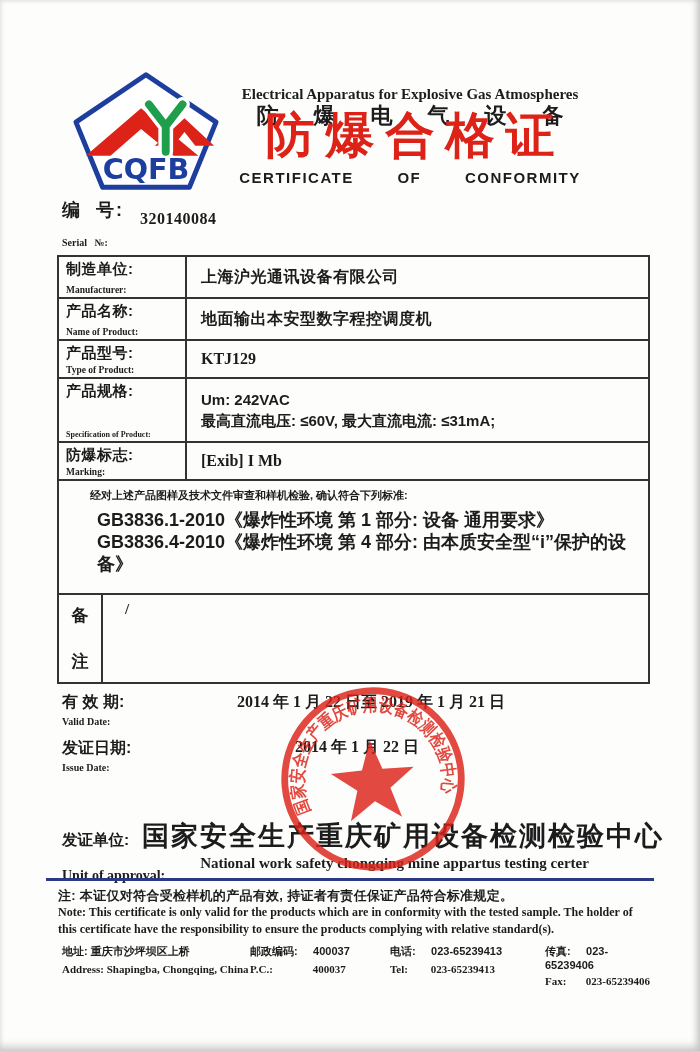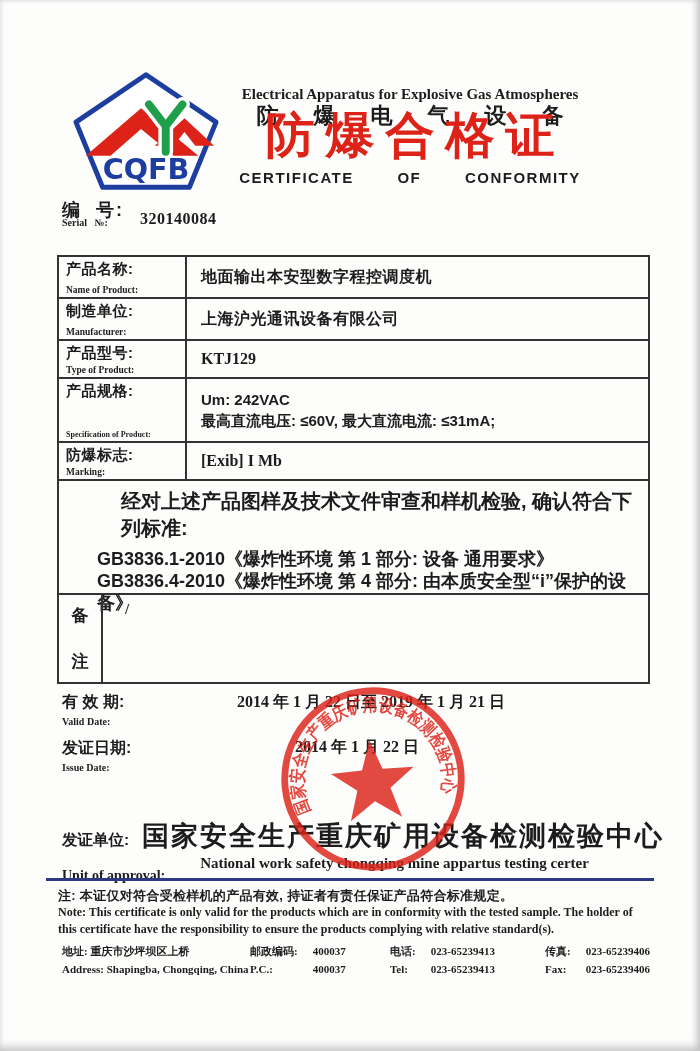--- a/index.html
+++ b/index.html
@@ -15,37 +15,37 @@
   .logo{left:72px;top:70px;width:148px;height:122px;}
   .hdr{left:222px;width:376px;}
   .title-cn{top:55px;font-size:22px;font-weight:bold;}
   .title-cn .ls-fix{letter-spacing:35px;margin-right:-35px;margin-top:46px;}
   .title-en{top:86px;font-size:15px;font-weight:600;font-family:"Liberation Serif",serif;}
   .cert-cn{top:103px;color:var(--red);font-size:49px;font-weight:bold;}
   .cert-cn .ls-fix{letter-spacing:11px;margin-right:-11px;}
   .cert-en{top:169px;font-size:15px;font-weight:bold;letter-spacing:1.5px;word-spacing:38px;}
   
   .serial-cn{left:62px;top:198px;font-size:18px;font-weight:bold;white-space:pre;letter-spacing:2px;}
-  .serial-en{left:62px;top:217px;font-size:10px;font-weight:bold;white-space:pre;font-family:"Liberation Serif",serif;}
+  .serial-en{left:62px;top:237px;font-size:10px;font-weight:bold;white-space:pre;font-family:"Liberation Serif",serif;}
   .serial-val{left:140px;top:210px;font-size:16px;font-weight:600;font-family:"Liberation Serif",serif;letter-spacing:.5px;}
   
   .tbl{left:57px;top:255px;width:589px;border:2px solid #333;}
   .trow{display:flex;border-bottom:2px solid #333;box-sizing:border-box;}
   .trow:last-child{border-bottom:none;}
   .t-label{width:128px;min-width:128px;border-right:2px solid #333;position:relative;padding:3px 4px 0 7px;box-sizing:border-box;}
   .t-label .cn{font-size:15px;font-weight:bold;letter-spacing:.5px;}
   .t-label .en{position:absolute;left:7px;bottom:2px;font-size:9.5px;font-weight:bold;font-family:"Liberation Serif",serif;white-space:nowrap;}
   .t-label .en.small{font-size:8px;}
   .t-value{flex:1;display:flex;flex-direction:column;justify-content:center;padding-left:14px;}
   .v-cn{font-size:16px;font-weight:600;letter-spacing:.5px;}
   .v-serif{font-size:16px;font-weight:600;font-family:"Liberation Serif",serif;}
   .spec-line{font-size:15px;font-weight:600;line-height:21px;}
   .spec-line.first{font-family:Liberation Sans, sans-serif;}
   .std-cell{padding-top:7px;}
-  .std-h{margin-left:62px;font-size:20px;font-weight:bold;}
+  .std-h{margin-left:31px;font-size:11px;font-weight:bold;}
   .std-en{margin-left:40px;margin-top:3px;font-size:8.5px;font-weight:bold;font-family:"Liberation Serif",serif;}
   .std-item{margin-left:38px;margin-top:6px;font-size:18px;font-weight:600;line-height:22px;}
   .rem-label{width:44px;min-width:44px;border-right:2px solid #333;display:flex;flex-direction:column;justify-content:space-between;align-items:center;padding:9px 0;box-sizing:border-box;font-size:17px;font-weight:bold;}
   .rem-value{flex:1;padding:6px 0 0 22px;font-size:15px;font-weight:600;font-family:"Liberation Serif",serif;}
   
   .fld-cn{font-size:16px;font-weight:bold;white-space:pre;}
   .fld-en{font-size:10px;font-weight:bold;font-family:"Liberation Serif",serif;}
   .fld-val{font-size:16px;font-weight:600;font-family:"Liberation Serif",serif;white-space:pre;}
   .stamp{left:276px;top:682px;width:194px;height:194px;opacity:.82;transform:rotate(-5deg);z-index:5;pointer-events:none;}
   .appr-val-cn{left:142px;top:818px;font-size:27px;font-weight:bold;letter-spacing:2px;white-space:nowrap;}
@@ -53,21 +53,21 @@
   .divider{left:46px;top:878px;width:608px;height:3px;background:var(--navy);}
   .note-cn{left:58px;top:887px;font-size:13px;font-weight:bold;letter-spacing:.3px;}
   .note-en{left:58px;top:904px;width:596px;font-size:12px;font-weight:600;line-height:16.5px;font-family:"Liberation Serif",serif;}
   
   .footer{left:62px;top:944px;display:flex;}
   .f-col{box-sizing:border-box;}
   .f-col:nth-child(1){width:188px;}
   .f-col:nth-child(2){width:140px;}
   .f-col:nth-child(3){width:155px;}
   .f-col:nth-child(4){width:112px;}
-  .f-cn{font-size:11px;font-weight:bold;font-family:Liberation Serif, serif;}
+  .f-cn{font-size:11px;font-weight:bold;}
   .f-en{font-size:11px;font-weight:600;font-family:"Liberation Serif",serif;margin-top:4px;}
   .f-lab{display:inline-block;}
   .f-col:nth-child(2) .f-lab{width:60px;}
   .f-col:nth-child(3) .f-lab{width:38px;}
   .f-col:nth-child(4) .f-lab{width:38px;}
 </style>
 </head>
 <body>
 
 <div class="page" style="--red:#dd2218;--navy:#2c3a85;">
@@ -87,35 +87,35 @@
   <div class="abs hdr cert-en center">CERTIFICATE OF CONFORMITY</div>
 
   <div class="abs serial-cn">编  号:</div>
   <div class="abs serial-en">Serial   №:</div>
   <div class="abs serial-val">320140084</div>
 
   <div class="abs tbl">
 
     <div class="trow" style="height:42px;">
       <div class="t-label">
+        <div class="cn">制造单位:</div>
+        <div class="en">Manufacturer:</div>
+      </div>
+      <div class="t-value">
+        <div class="v-cn">上海沪光通讯设备有限公司</div>
+      </div>
+    </div>
+
+    <div class="trow" style="height:42px;">
+      <div class="t-label">
         <div class="cn">产品名称:</div>
         <div class="en">Name of Product:</div>
       </div>
       <div class="t-value">
         <div class="v-cn">地面输出本安型数字程控调度机</div>
-      </div>
-    </div>
-
-    <div class="trow" style="height:42px;">
-      <div class="t-label">
-        <div class="cn">制造单位:</div>
-        <div class="en">Manufacturer:</div>
-      </div>
-      <div class="t-value">
-        <div class="v-cn">上海沪光通讯设备有限公司</div>
       </div>
     </div>
 
     <div class="trow" style="height:38px;justify-content:space-between;">
       <div class="t-label">
         <div class="cn">产品型号:</div>
         <div class="en">Type of Product:</div>
       </div>
       <div class="t-value">
         <div class="v-serif">KTJ129</div>

